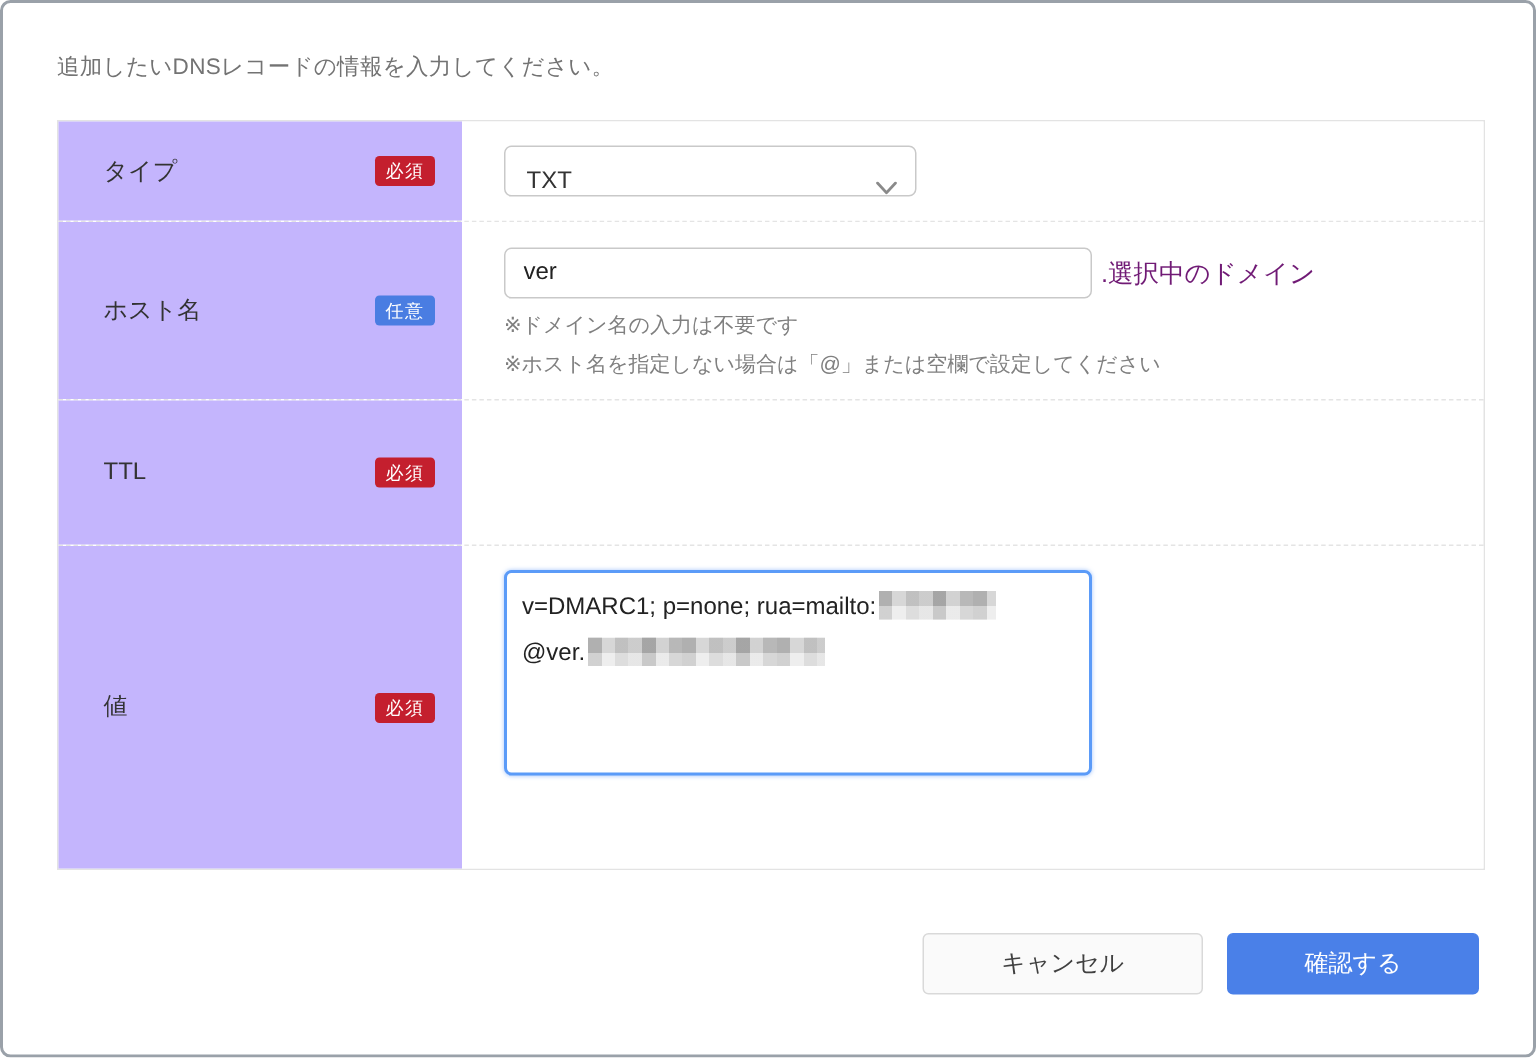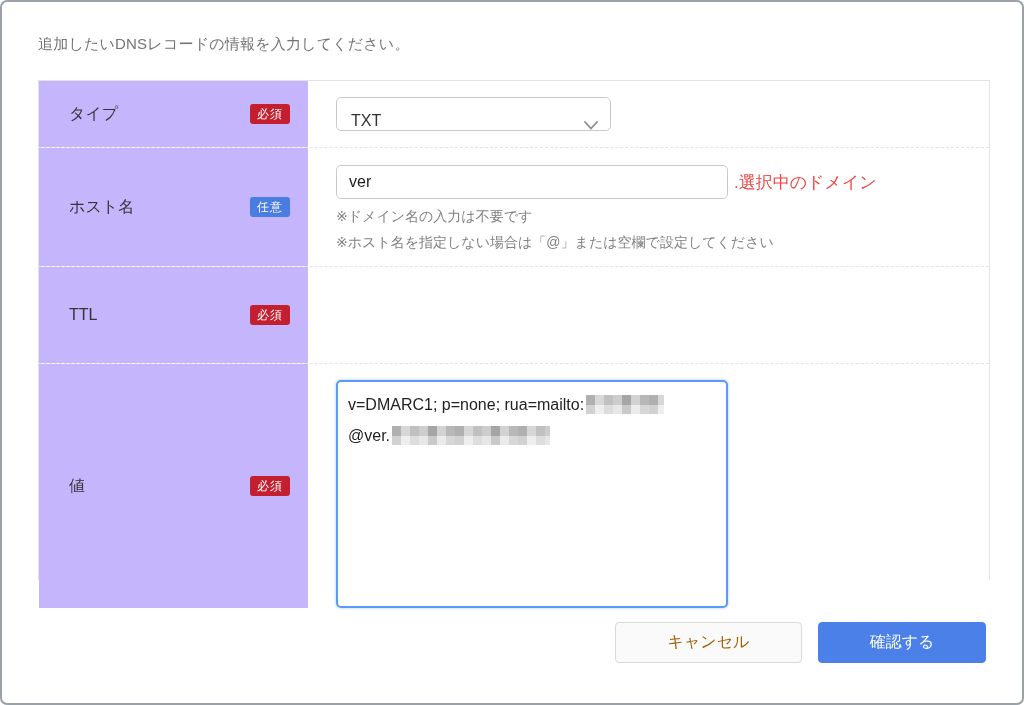--- a/index.html
+++ b/index.html
@@ -107,32 +107,32 @@
     padding: 0 12px;
     font-size: 16px;
     color: #222;
     font-family: "Liberation Sans", "DejaVu Sans", sans-serif;
     outline: none;
   }
   .input-line { display: flex; align-items: center; }
   .input-suffix {
     margin-left: 6px;
     font-size: 17px;
-    color: #ef4444;
+    color: #701a75;
   }
   .field-note {
     font-size: 14px;
     color: #808080;
     margin-top: 9px;
     line-height: 17px;
   }
   
   .value-area {
     width: 392px;
-    height: 228px;
+    height: 137px;
     box-sizing: border-box;
     border: 2px solid #5b9bf8;
     border-radius: 5px;
     box-shadow: 0 0 3px rgba(90, 150, 248, 0.55);
     background: #fff;
     padding: 7px 10px;
     font-size: 16px;
     line-height: 31px;
     color: #222;
     cursor: text;
@@ -164,21 +164,21 @@
     display: flex;
     align-items: center;
     justify-content: center;
     cursor: pointer;
     font-family: "Liberation Sans", "DejaVu Sans", sans-serif;
   }
   .btn-cancel {
     width: 187px;
     background: #fafafa;
     border: 1px solid #d9d9d9;
-    color: #a16207;
+    color: #404040;
   }
   .btn-confirm {
     width: 168px;
     background: #4a80e8;
     border: 1px solid #4a80e8;
     color: #fff;
   }
 </style>
 </head>
 <body>

